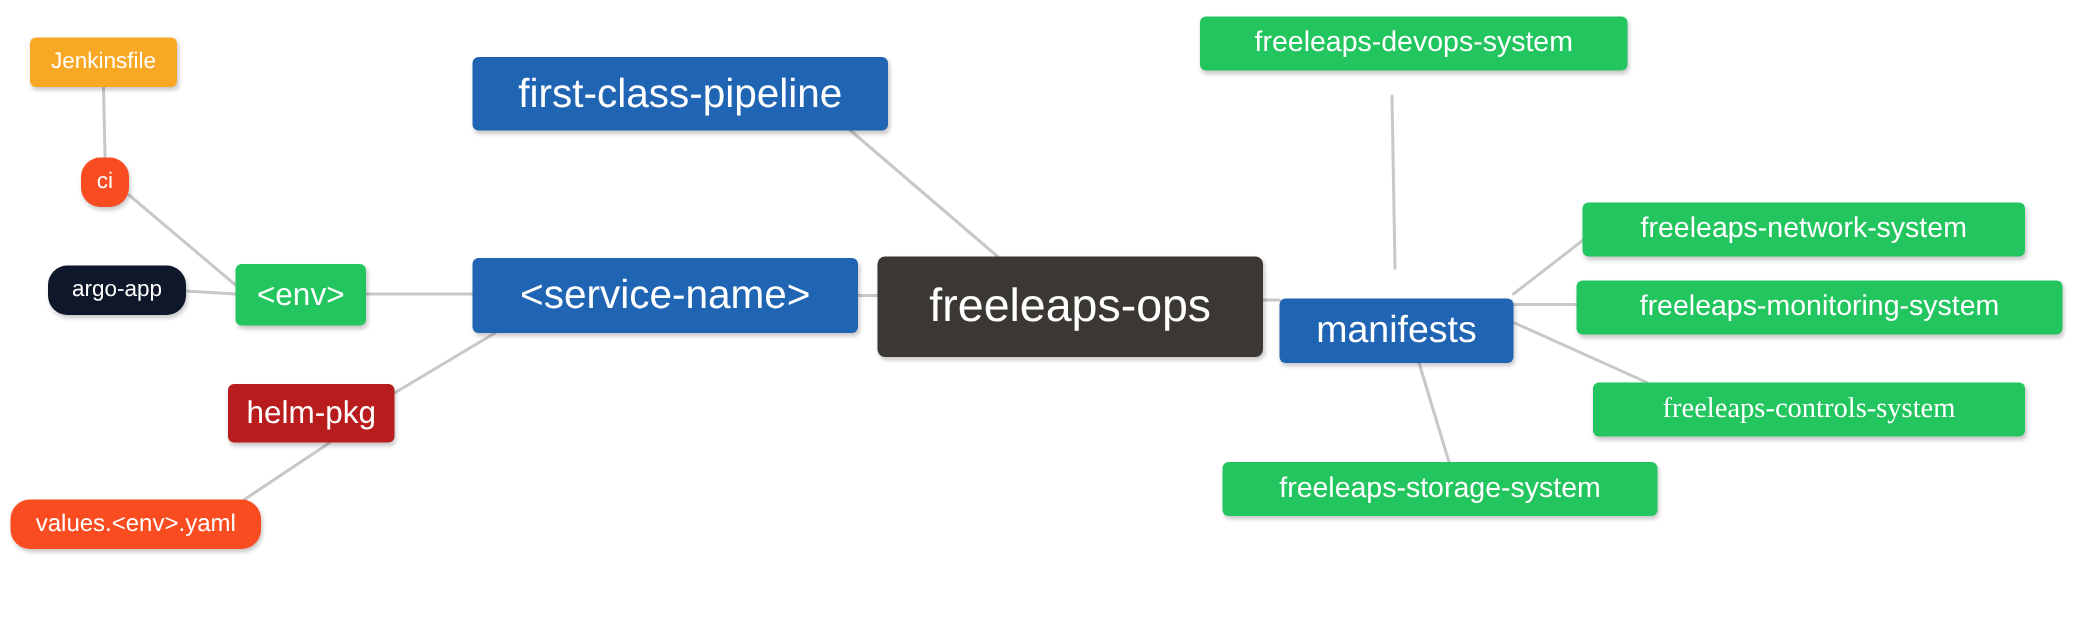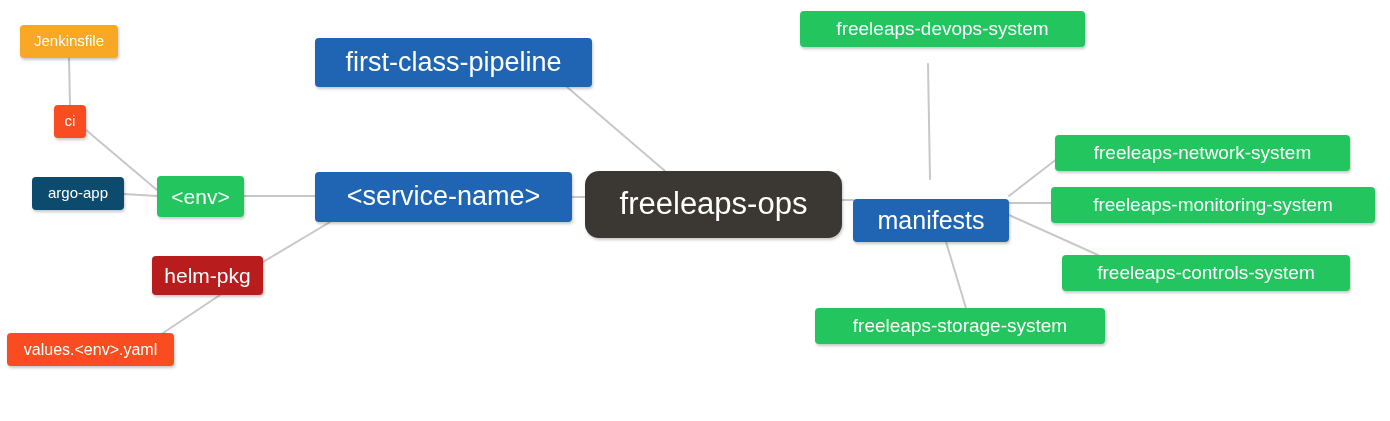--- a/index.html
+++ b/index.html
@@ -49,20 +49,21 @@
     background: #2064b4;
   }
   .node-green {
     background: #22c55e;
   }
   .node-orange {
     background: #f9a825;
   }
   .node-red {
     background: #f94c20;
+    border-radius: 13px;
   }
 </style>
 </head>
 <body>
 
 <div id="canvas">
   <svg id="edge-layer" viewBox="0 0 1390 421" width="1390" height="421">
       <line x1="69" y1="58" x2="70" y2="105" stroke="#c8c8c8" stroke-width="2" stroke-linecap="round"></line>
       <line x1="86" y1="130" x2="157" y2="190" stroke="#c8c8c8" stroke-width="2" stroke-linecap="round"></line>
       <line x1="124" y1="194" x2="157" y2="196" stroke="#c8c8c8" stroke-width="2" stroke-linecap="round"></line>
@@ -78,53 +79,53 @@
       <line x1="1009" y1="215" x2="1098" y2="255" stroke="#c8c8c8" stroke-width="2" stroke-linecap="round"></line>
       <line x1="940" y1="222" x2="966" y2="308" stroke="#c8c8c8" stroke-width="2" stroke-linecap="round"></line>
     </svg>
   <div id="node-layer">
       <div class="node node-orange" style="left: 20px; top: 25px; width: 98px; height: 33px; font-size: 15px; background: rgb(249, 168, 37);">
         <span>Jenkinsfile</span>
       </div>
       <div class="node node-red" style="left: 54px; top: 105px; width: 32px; height: 33px; font-size: 15px; background: rgb(249, 76, 32);">
         <span>ci</span>
       </div>
-      <div class="node node-red" style="left: 32px; top: 177px; width: 92px; height: 33px; font-size: 15px; background: #0c4a6e;">
+      <div class="node node-red" style="left: 32px; top: 177px; width: 92px; height: 33px; font-size: 15px; background: #0f172a;">
         <span>argo-app</span>
       </div>
       <div class="node node-green" style="left: 157px; top: 176px; width: 87px; height: 41px; font-size: 21px; background: rgb(34, 197, 94);">
         <span>&lt;env&gt;</span>
       </div>
       <div class="node node-green" style="left: 152px; top: 256px; width: 111px; height: 39px; font-size: 21px; background: #b91c1c; align-items: center;">
         <span>helm-pkg</span>
       </div>
       <div class="node node-red" style="left: 7px; top: 333px; width: 167px; height: 33px; font-size: 16px; background: rgb(249, 76, 32);">
         <span>values.&lt;env&gt;.yaml</span>
       </div>
       <div class="node node-blue" style="left: 315px; top: 38px; width: 277px; height: 49px; font-size: 27px; background: rgb(32, 100, 180); text-align: right;">
         <span>first-class-pipeline</span>
       </div>
       <div class="node node-blue" style="left: 315px; top: 172px; width: 257px; height: 50px; font-size: 27px; background: rgb(32, 100, 180);">
         <span>&lt;service-name&gt;</span>
       </div>
-      <div class="node node-root" style="left: 585px; top: 171px; width: 257px; height: 67px; font-size: 31px; background: rgb(59, 55, 51); border-radius: 14px;">
+      <div class="node node-root" style="left: 585px; top: 171px; width: 257px; height: 67px; font-size: 31px; background: rgb(59, 55, 51);">
         <span>freeleaps-ops</span>
       </div>
       <div class="node node-blue" style="left: 853px; top: 179px; width: 156px; height: 43px; font-size: 25px; background: rgb(32, 100, 180); margin-top: 20px;">
         <span>manifests</span>
       </div>
       <div class="node node-green" style="left: 800px; top: 11px; width: 285px; height: 36px; font-size: 19px; background: rgb(34, 197, 94);">
         <span>freeleaps-devops-system</span>
       </div>
       <div class="node node-green" style="left: 1055px; top: 112px; width: 295px; height: 36px; font-size: 19px; background: rgb(34, 197, 94); margin-top: 23px;">
         <span>freeleaps-network-system</span>
       </div>
       <div class="node node-green" style="left: 1051px; top: 187px; width: 324px; height: 36px; font-size: 19px; background: rgb(34, 197, 94);">
         <span>freeleaps-monitoring-system</span>
       </div>
-      <div class="node node-green" style="left: 1062px; top: 255px; width: 288px; height: 36px; font-size: 19px; background: rgb(34, 197, 94);">
+      <div class="node node-green" style="left: 1062px; top: 255px; width: 288px; height: 36px; font-size: 19px; background: rgb(34, 197, 94); font-family: Liberation Serif, serif;">
         <span>freeleaps-controls-system</span>
       </div>
       <div class="node node-green" style="left: 815px; top: 308px; width: 290px; height: 36px; font-size: 19px; background: rgb(34, 197, 94);">
         <span>freeleaps-storage-system</span>
       </div>
     </div>
 </div>
 
 </body></html>

